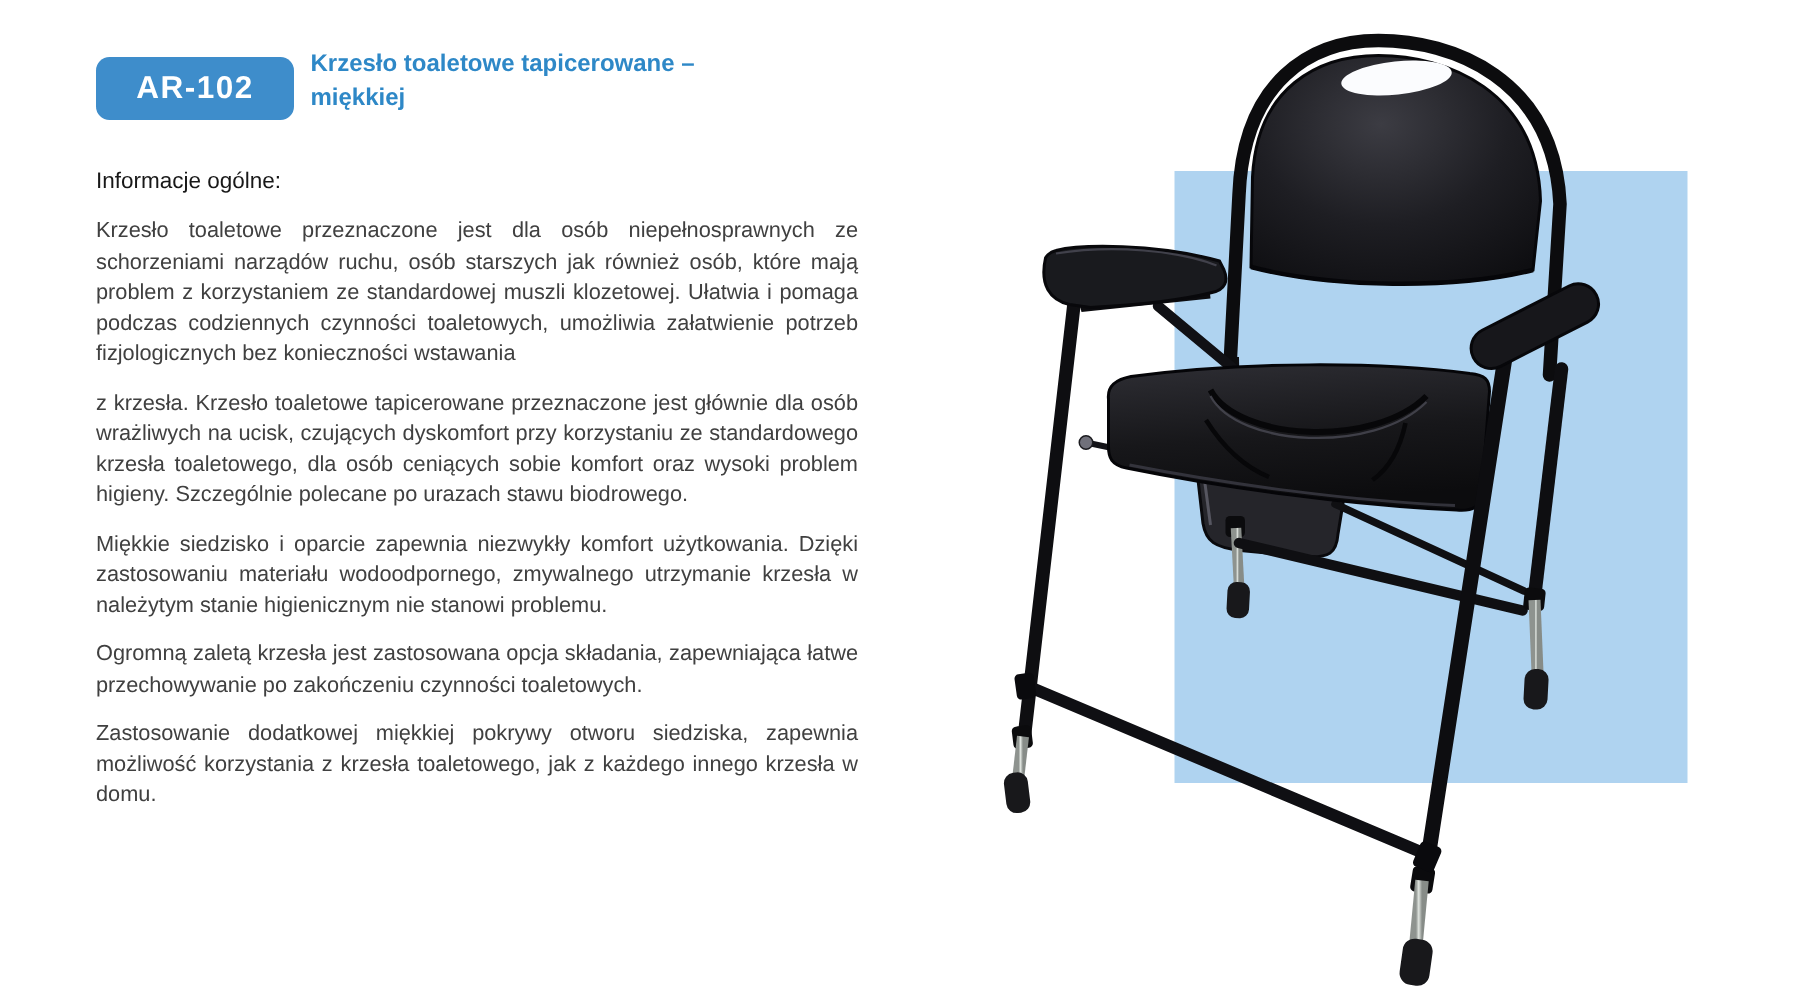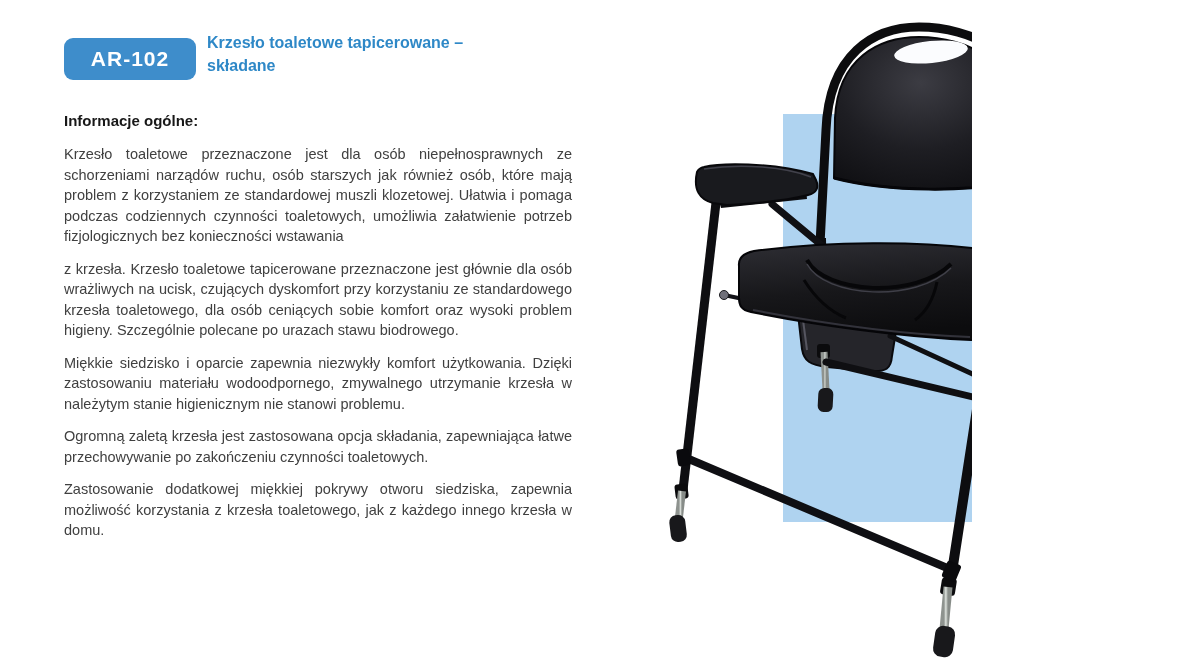--- a/index.html
+++ b/index.html
@@ -2,21 +2,21 @@
 <html style="--badge-blue: #3e8dcb; --title-blue: #2e88c7; --photo-background-blue: #afd3f0; --body-text: #404040;"><head>
 <meta charset="utf-8">
 <style>
   html, body {
     margin: 0;
     padding: 0;
     background: #ffffff;
   }
   .page {
     position: relative;
-    width: 972px;
+    width: 1200px;
     height: 663px;
     background: #ffffff;
     overflow: hidden;
     font-family: "Liberation Sans", sans-serif;
   }
   .badge {
     position: absolute;
     left: 64px;
     top: 38px;
     width: 132px;
@@ -43,21 +43,21 @@
   }
   .text-col {
     position: absolute;
     left: 64px;
     top: 112px;
     width: 512px;
   }
   .section-heading {
     margin: 0 0 15px 0;
     font-size: 15px;
-    font-weight: bold;
+    font-weight: normal;
     color: #181818;
   }
   .text-col p {
     margin: 0 4px 12px 0;
     font-size: 14.5px;
     line-height: 20.5px;
     text-align: justify;
     color: var(--body-text, #404040);
   }
   .photo {
@@ -71,21 +71,21 @@
   .photo svg { display: block; }
   .photo-bg { fill: var(--photo-background-blue, #afd3f0); }
 </style>
 </head>
 <body>
 
 <div class="page">
 
   <header>
     <div class="badge">AR-102</div>
-    <h1 class="title"><span>Krzesło toaletowe tapicerowane –</span><br><span>składane</span></h1>
+    <h1 class="title"><span>Krzesło toaletowe tapicerowane –</span><br><span>miękkiej</span></h1>
   </header>
 
   <section class="text-col">
     <h2 class="section-heading">Informacje ogólne:</h2>
     <p>Krzesło toaletowe przeznaczone jest dla osób niepełnosprawnych ze schorzeniami narządów ruchu, osób starszych jak również osób, które mają problem z korzystaniem ze standardowej muszli klozetowej. Ułatwia i pomaga podczas codziennych czynności toaletowych, umożliwia załatwienie potrzeb fizjologicznych bez konieczności wstawania</p>
     <p>z krzesła. Krzesło toaletowe tapicerowane przeznaczone jest głównie dla osób wrażliwych na ucisk, czujących dyskomfort przy korzystaniu ze standardowego krzesła toaletowego, dla osób ceniących sobie komfort oraz wysoki problem higieny. Szczególnie polecane po urazach stawu biodrowego.</p>
     <p>Miękkie siedzisko i oparcie zapewnia niezwykły komfort użytkowania. Dzięki zastosowaniu materiału wodoodpornego, zmywalnego utrzymanie krzesła w należytym stanie higienicznym nie stanowi problemu.</p>
     <p>Ogromną zaletą krzesła jest zastosowana opcja składania, zapewniająca łatwe przechowywanie po zakończeniu czynności toaletowych.</p>
     <p>Zastosowanie dodatkowej miękkiej pokrywy otworu siedziska, zapewnia możliwość korzystania z krzesła toaletowego, jak z każdego innego krzesła w domu.</p>
   </section>

